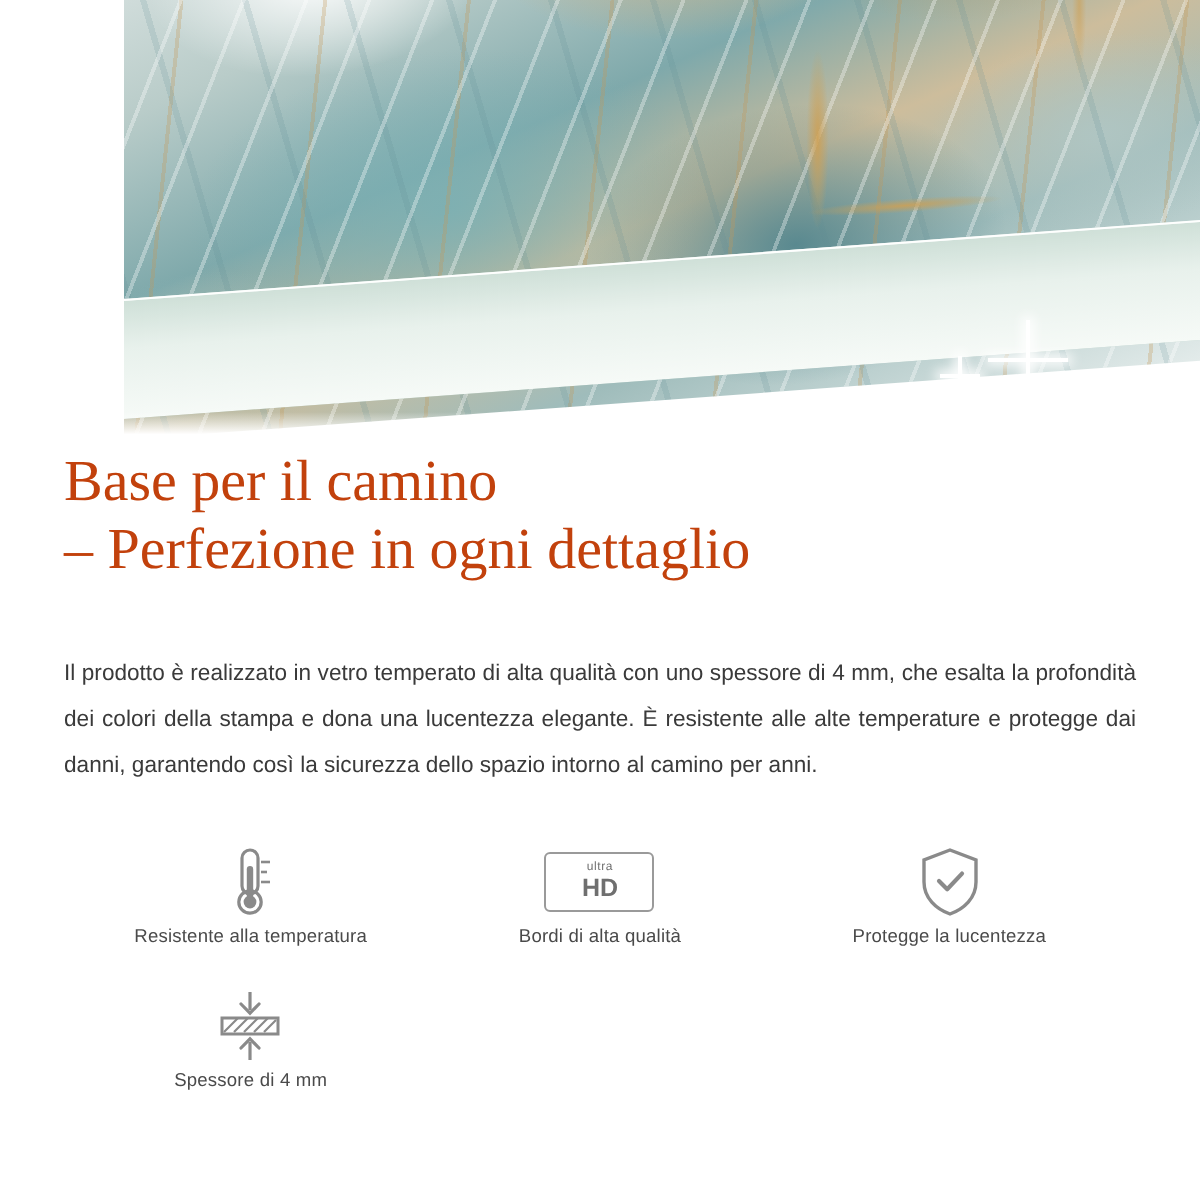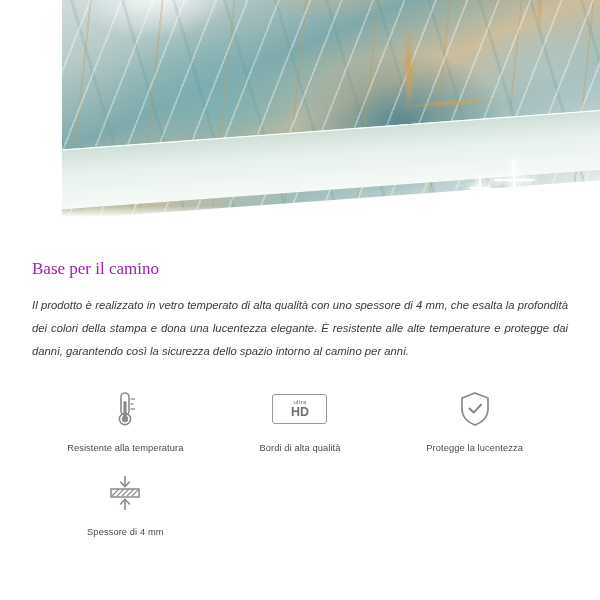--- a/index.html
+++ b/index.html
@@ -110,37 +110,36 @@
   }
   .sparkle:before { left: 19px; top: 0; width: 2px; height: 40px; }
   .sparkle:after  { left: 0; top: 19px; width: 40px; height: 2px; }
   .sparkle2 { left: 470px; top: 178px; width: 20px; height: 20px; }
   .sparkle2:before { left: 9px; top: 0; width: 1.5px; height: 20px; }
   .sparkle2:after  { left: 0; top: 9px; width: 20px; height: 1.5px; }
 
   
   .content { padding: 0 32px; }
   .headline {
-    margin-top: 30px;
+    margin-top: 2px;
     font-family: "Liberation Serif", serif;
-    font-size: 17px;
+    font-size: 29px;
     line-height: 34px;
-    color: #a21caf;
+    color: #c2410c;
     font-weight: 400;
   }
   .headline .l2 { display: block; }
 
   .body-copy {
-    margin-top: 8px;
+    margin-top: 34px;
     font-size: 11.3px;
     line-height: 23px;
     color: #3a3a3a;
     max-width: 540px;
     text-align: justify;
-    font-style: italic;
   }
 
   
   .features {
     margin-top: 24px;
     display: grid;
     grid-template-columns: repeat(3, 1fr);
     row-gap: 18px;
     padding: 0 6px;
   }
@@ -151,21 +150,21 @@
     justify-content: flex-start;
   }
   .feature-icon {
     height: 44px;
     display: flex;
     align-items: center;
     justify-content: center;
     color: #8a8a8a;
   }
   .feature-label {
-    margin-top: 12px;
+    margin-top: 0;
     font-size: 9.3px;
     color: #4a4a4a;
     text-align: center;
     letter-spacing: 0.1px;
   }
   .hd-box {
     width: 55px; height: 30px;
     border: 1.6px solid #9a9a9a;
     border-radius: 3px;
     display: flex; flex-direction: column;
@@ -190,20 +189,21 @@
     <div class="hero-mask-left"></div>
     <div class="sparkle"></div>
     <div class="sparkle sparkle2"></div>
     <div class="hero-mask-bottom"></div>
   </div>
 
   <div class="content">
 
     <h1 class="headline">
       <span class="l1">Base per il camino</span>
+      <span class="l2">– Perfezione in ogni dettaglio</span>
     </h1>
 
     <p class="body-copy">Il prodotto è realizzato in vetro temperato di alta qualità con uno spessore di 4 mm, che esalta la profondità dei colori della stampa e dona una lucentezza elegante. È resistente alle alte temperature e protegge dai danni, garantendo così la sicurezza dello spazio intorno al camino per anni.</p>
 
     <div class="features">
 
       <div class="feature">
         <div class="feature-icon">
           <svg width="30" height="40" viewBox="0 0 30 40">
             <rect x="11" y="4" width="8" height="22" rx="4" fill="none" stroke="#8a8a8a" stroke-width="1.6"></rect>

